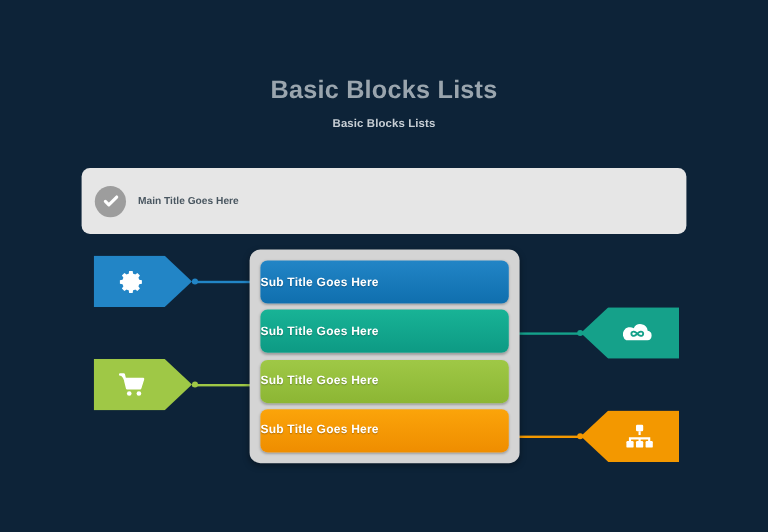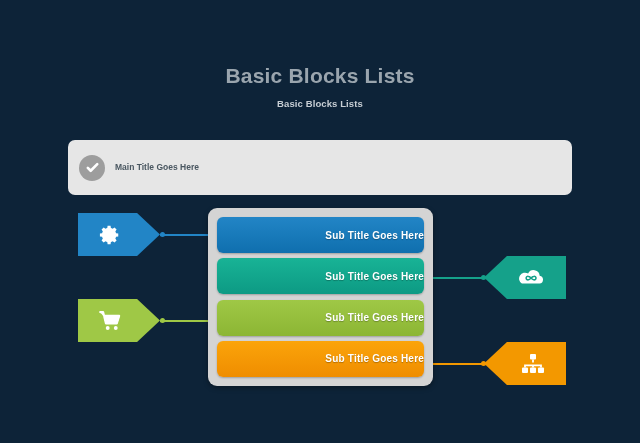--- a/index.html
+++ b/index.html
@@ -98,21 +98,21 @@
     flex-direction: column;
     justify-content: space-between;
     z-index: 3;
     box-shadow: 0 2px 5px rgba(0,0,0,.35);
   }
   .bar {
     height: 36px;
     border-radius: 6px;
     display: flex;
     align-items: center;
-    justify-content: flex-end;
+    justify-content: flex-start;
     color: #ffffff;
     font-size: 10px;
     font-weight: bold;
     letter-spacing: .2px;
     text-shadow: 0 1px 1px rgba(0,0,0,.28);
     box-shadow: 0 1px 2px rgba(0,0,0,.25);
   }
   .bar.blue   { background: linear-gradient(180deg,#2285c6 0%, #0f6fae 100%); }
   .bar.teal   { background: linear-gradient(180deg,#18b396 0%, #0d9a84 100%); }
   .bar.green  { background: linear-gradient(180deg,#9fc846 0%, #8cb634 100%); }

